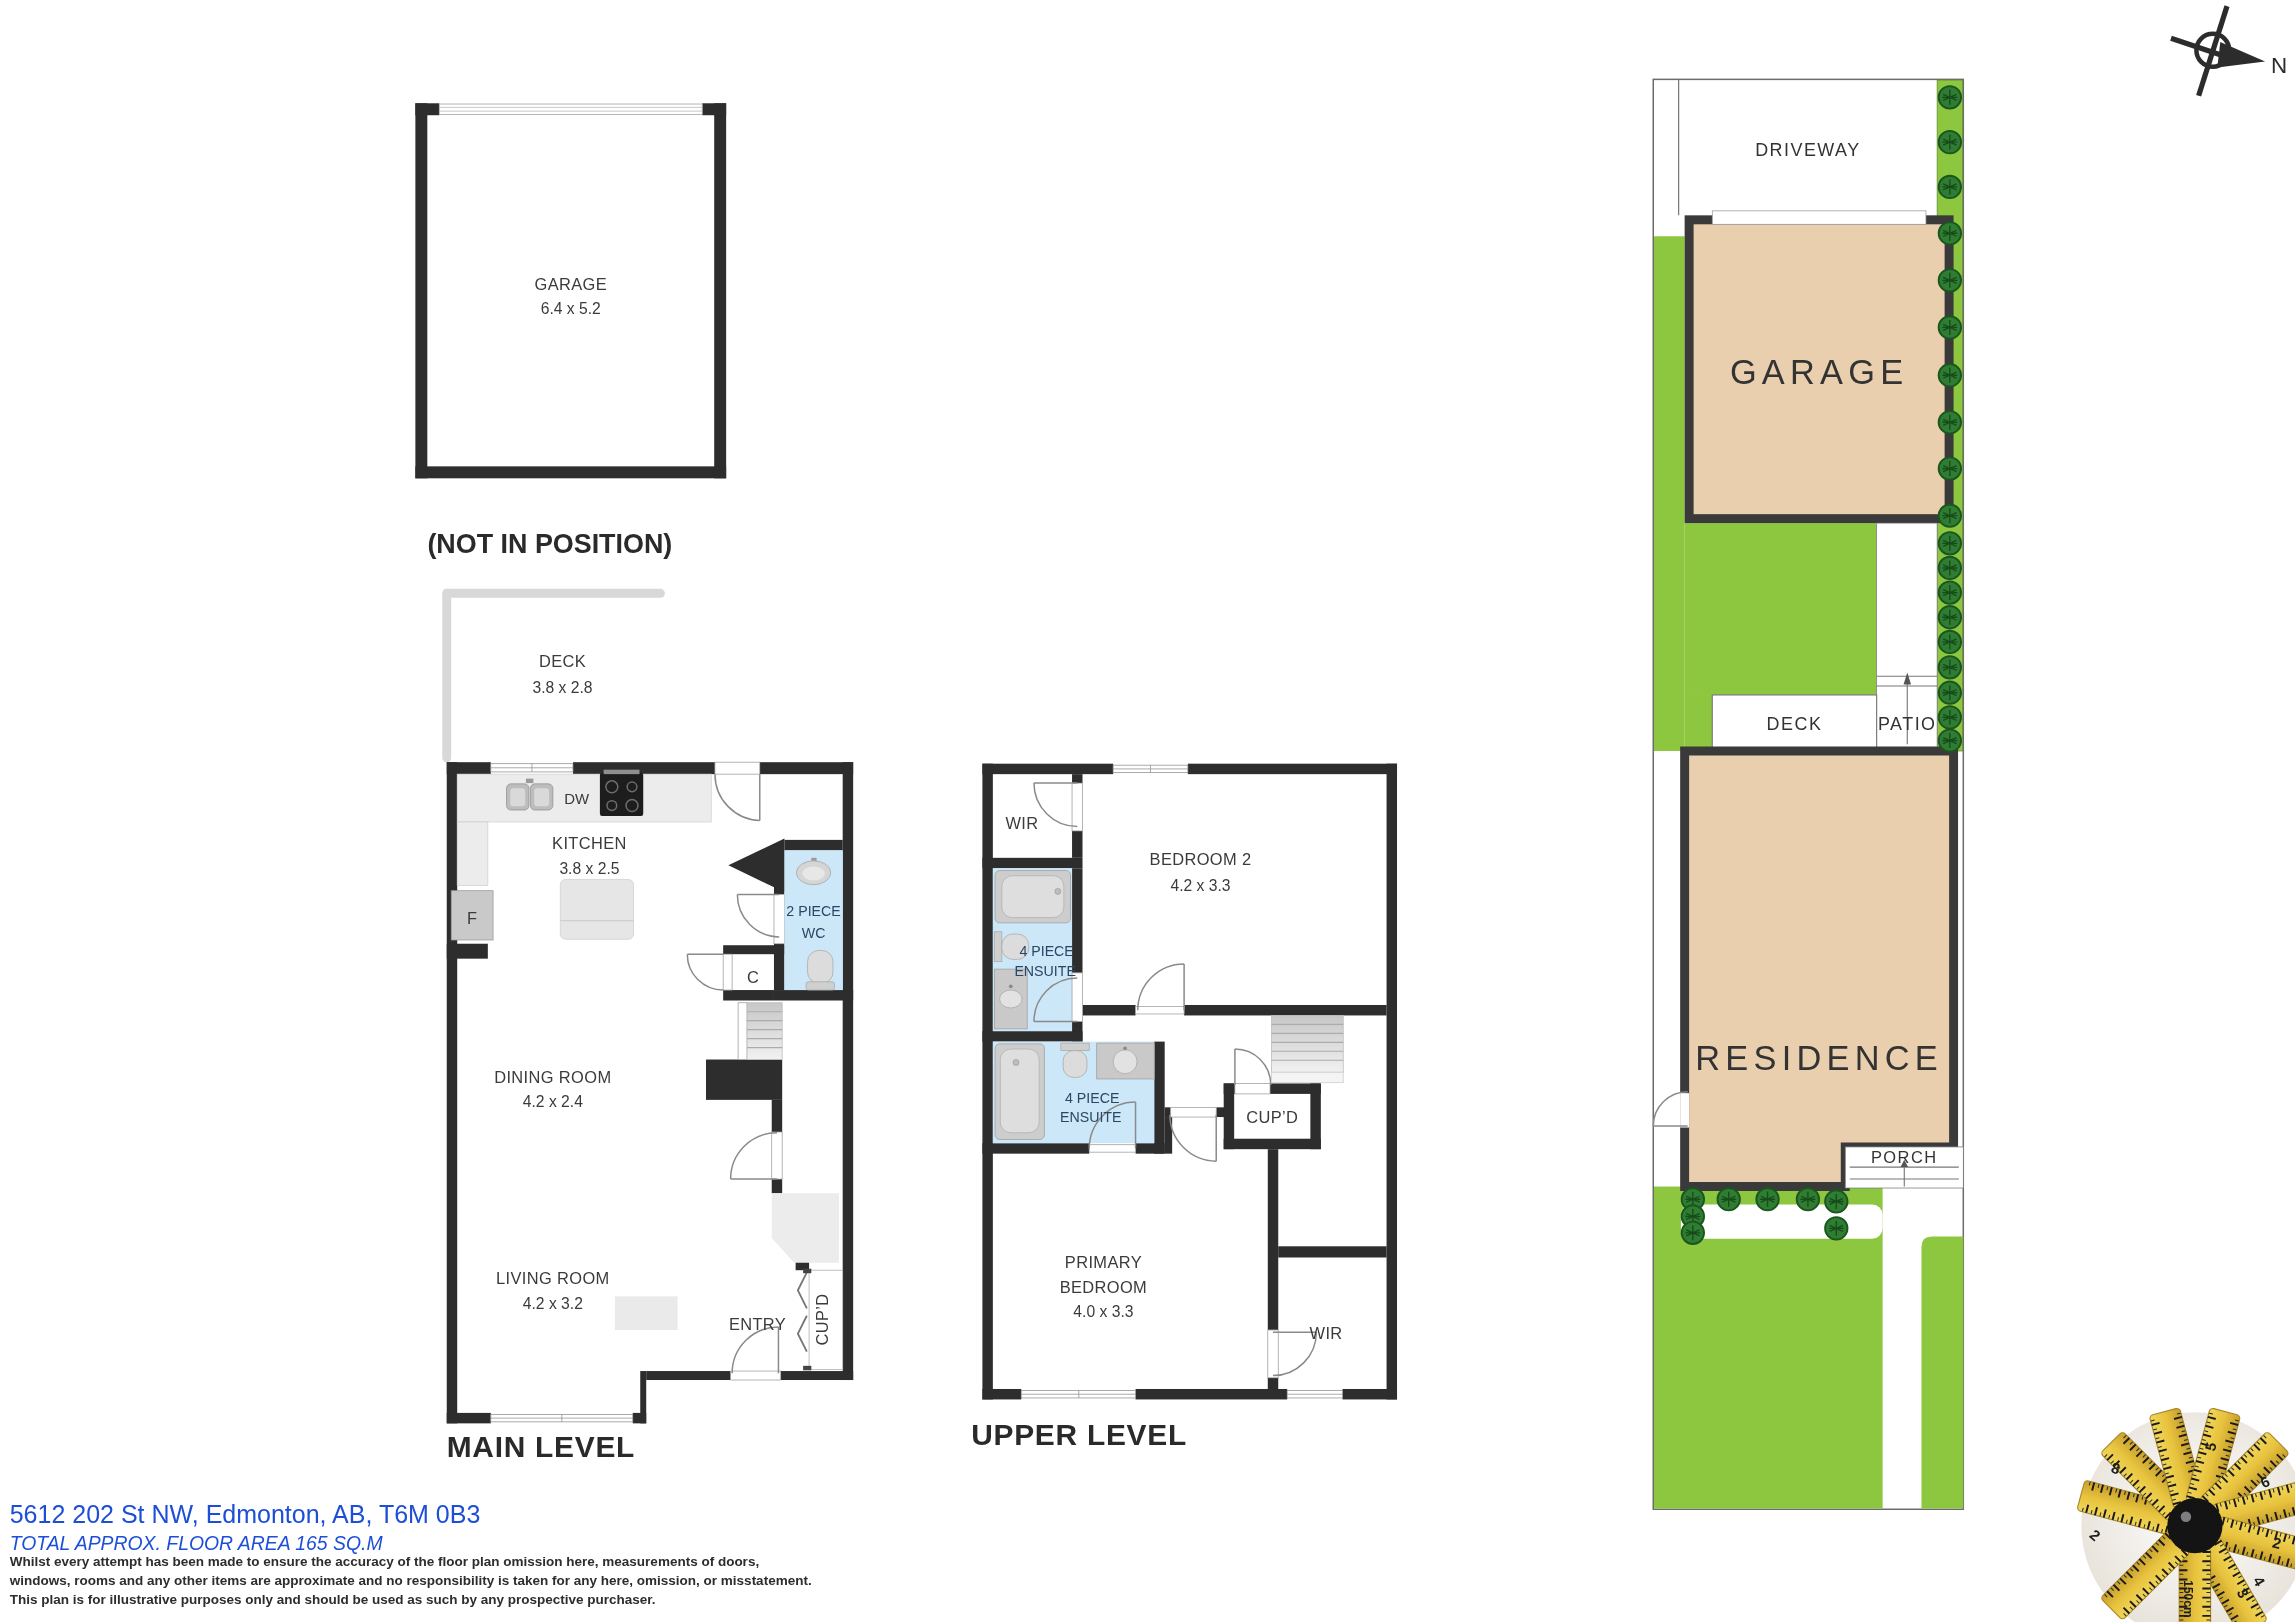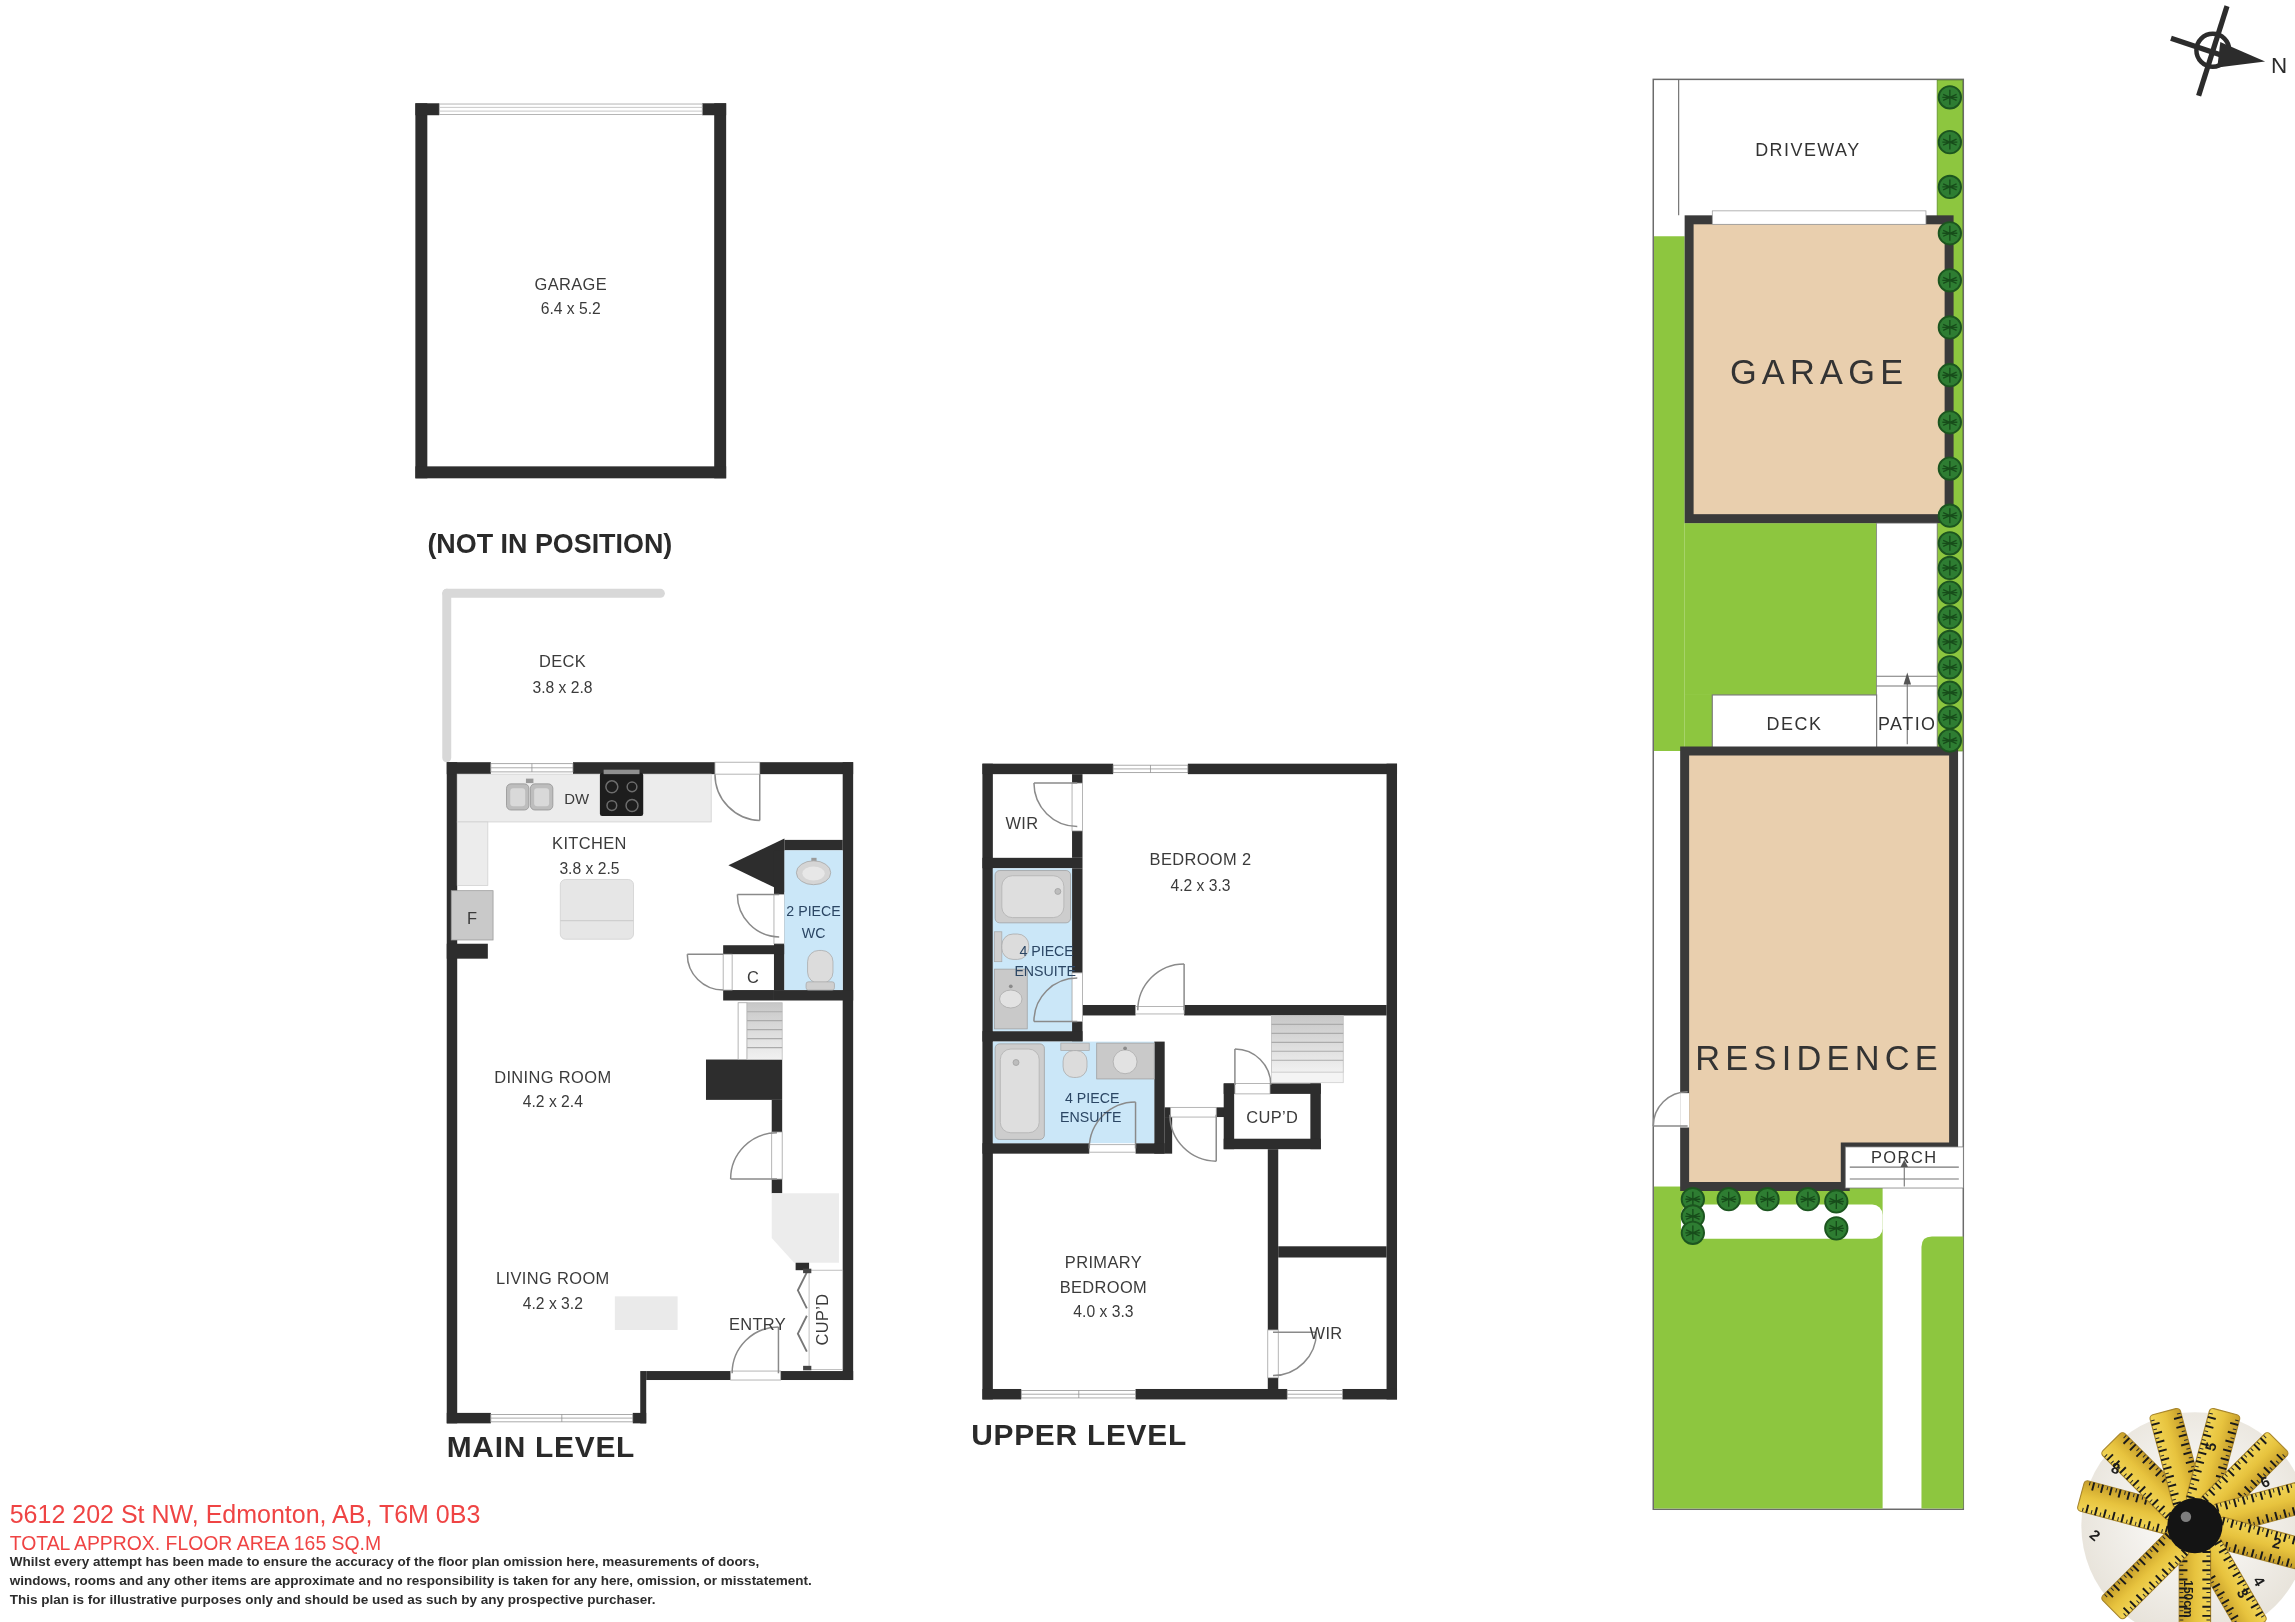--- a/index.html
+++ b/index.html
@@ -9,23 +9,23 @@
   .room{font-size:22px;fill:#3b3b3b;letter-spacing:.5px;}
   .dim{font-size:21px;fill:#3b3b3b;}
   .tiny{font-size:20px;fill:#3b3b3b;}
   .bath{font-size:19px;fill:#2b4664;}
   .lvl{font-size:40px;font-weight:bold;fill:#2a2a2a;letter-spacing:1px;}
   .note{font-size:36px;font-weight:bold;fill:#2a2a2a;}
   .site-big{font-size:46px;fill:#333;letter-spacing:7px;}
   .site-med{font-size:24px;fill:#333;letter-spacing:2px;}
   .site-sm{font-size:22px;fill:#333;letter-spacing:2px;}
   .mid{text-anchor:middle;}
-  .footer-text{position:absolute;left:9.7px;color:#ef4444;}
+  .footer-text{position:absolute;left:9.7px;color:#1d4ed8;}
   .addr{top:1500px;font-size:25px;}
-  .area{top:1532px;font-size:19.4px;}
+  .area{top:1532px;font-size:19.4px;font-style:italic;}
   .disc{font-size:13.5px;font-weight:bold;color:#2d2d2d;}
   .d1{top:1554px;} .d2{top:1573px;} .d3{top:1592px;}
 </style>
 </head>
 <body>
 
 <div id="canvas">
 <svg width="2295" height="1623" viewBox="0 0 3072 2172">
   <defs>
     <linearGradient id="stairG" x1="0" y1="0" x2="0" y2="1">

